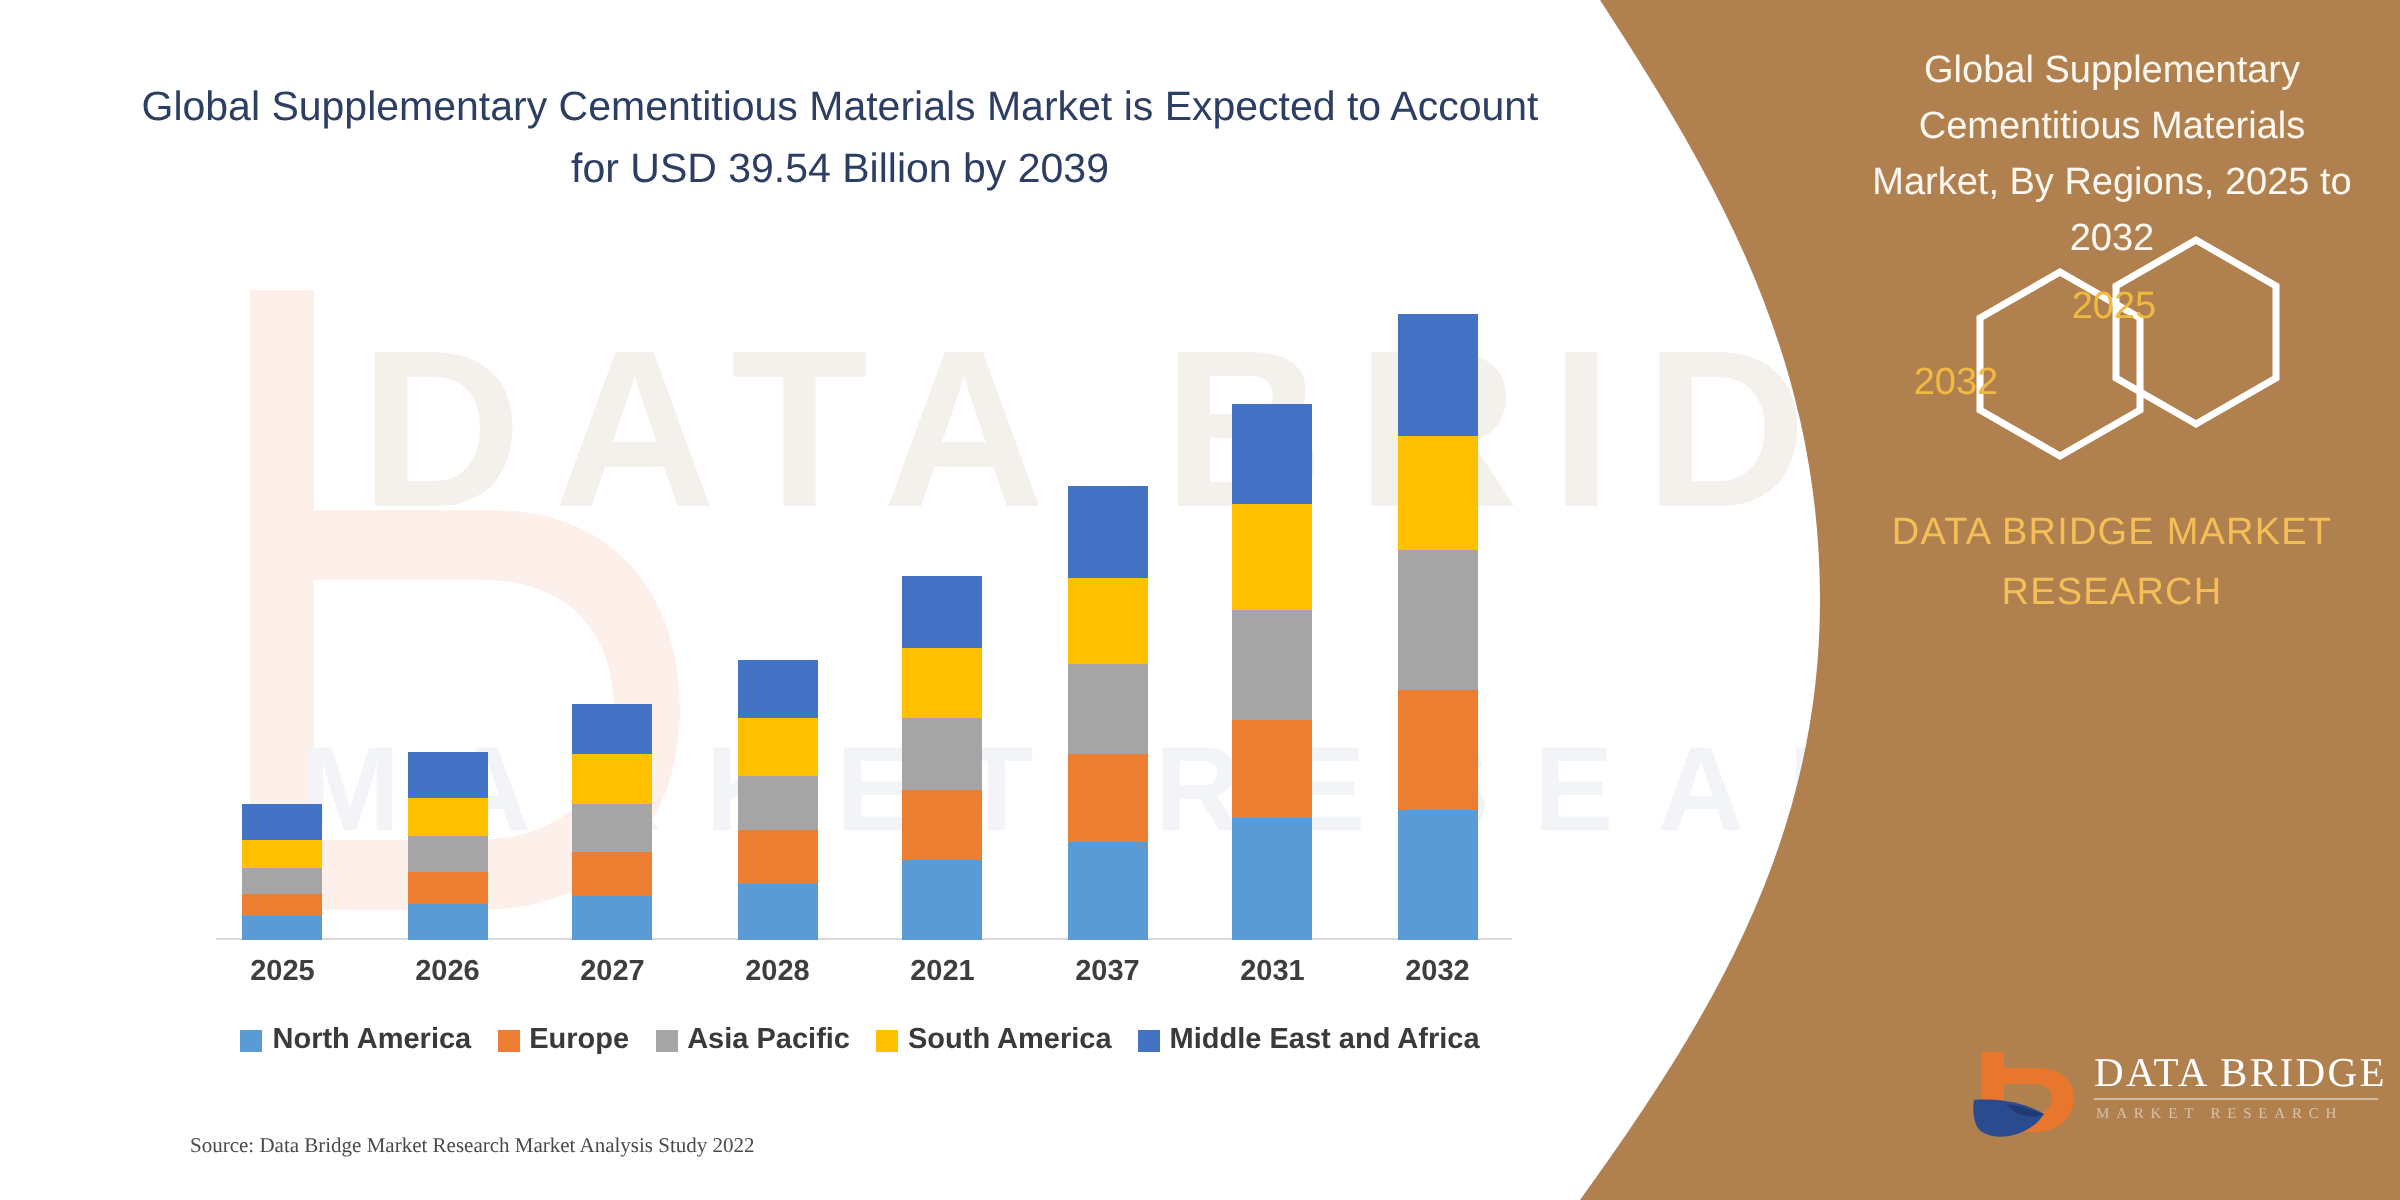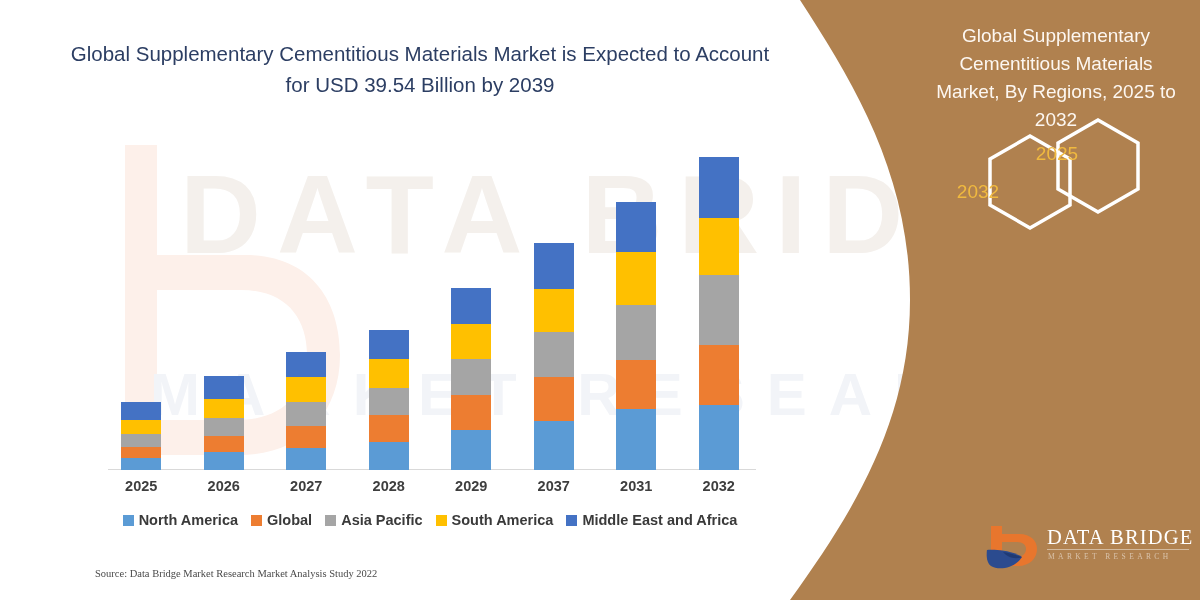--- a/index.html
+++ b/index.html
@@ -321,34 +321,34 @@
           </div>
         </div>
       </div>
   </div>
 
   <div class="x-labels" id="xlabels">
       <span>2025</span>
       <span>2026</span>
       <span>2027</span>
       <span>2028</span>
-      <span>2029</span>
+      <span>2021</span>
       <span>2037</span>
       <span>2031</span>
       <span>2032</span>
     </div>
 
   <div class="legend" id="legend">
       <div class="legend-item">
         <span class="legend-swatch" style="background: rgb(91, 155, 213);"></span>
         <span class="legend-label">North America</span>
       </div>
       <div class="legend-item">
         <span class="legend-swatch" style="background: rgb(237, 125, 49);"></span>
-        <span class="legend-label">Global</span>
+        <span class="legend-label">Europe</span>
       </div>
       <div class="legend-item">
         <span class="legend-swatch" style="background: rgb(165, 165, 165);"></span>
         <span class="legend-label">Asia Pacific</span>
       </div>
       <div class="legend-item">
         <span class="legend-swatch" style="background: rgb(255, 192, 0);"></span>
         <span class="legend-label">South America</span>
       </div>
       <div class="legend-item">
@@ -370,20 +370,21 @@
 
     <div class="hex-wrap">
       <svg class="hex-svg" width="252" height="115" viewBox="0 0 252 115">
         <polygon points="100,18 140,41 140,87 100,110 60,87 60,41" fill="none" stroke="#ffffff" stroke-width="3.5"></polygon>
         <polygon points="168,2 208,25 208,71 168,94 128,71 128,25" fill="none" stroke="#ffffff" stroke-width="3.5"></polygon>
       </svg>
       <div class="hex-label h2032">2032</div>
       <div class="hex-label h2025">2025</div>
     </div>
 
+    <div class="brand-text">DATA BRIDGE MARKET RESEARCH</div>
 
     <div class="logo">
       <svg class="logo-mark" width="56" height="50" viewBox="0 0 56 50">
         <path d="M6 4 L6 44 L17 44 L17 4 Z" fill="#e8762d"></path>
         <path d="M17 12 L34 12 C46 12 52 19 52 27 C52 36 45 44 33 44 L17 44 L17 35 L32 35 C38 35 41 31 41 27 C41 23 38 20 32 20 L17 20 Z" fill="#e8762d"></path>
         <path d="M2 28 C2 28 22 26 37 35 C30 46 14 49 6 44 C0 40 2 28 2 28 Z" fill="#2b4b8f"></path>
         <path d="M18 30 C26 31 33 34 37 35 C30 38 22 35 18 30 Z" fill="#1f3a73"></path>
       </svg>
       <div class="logo-title">DATA BRIDGE</div>
       <div class="logo-rule"></div>

